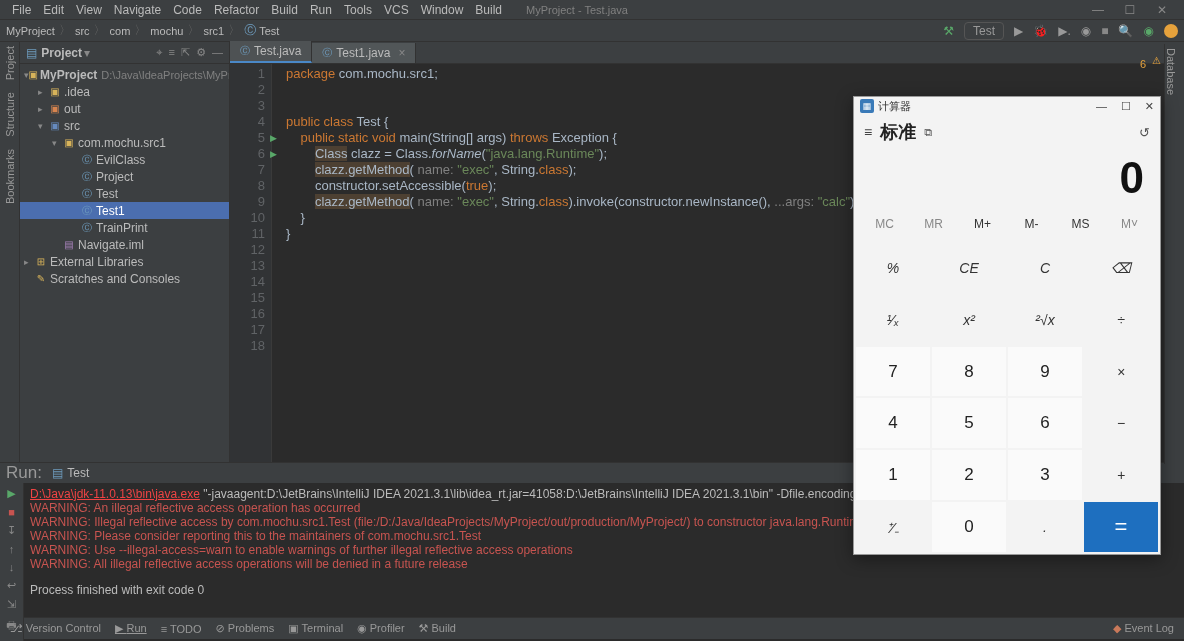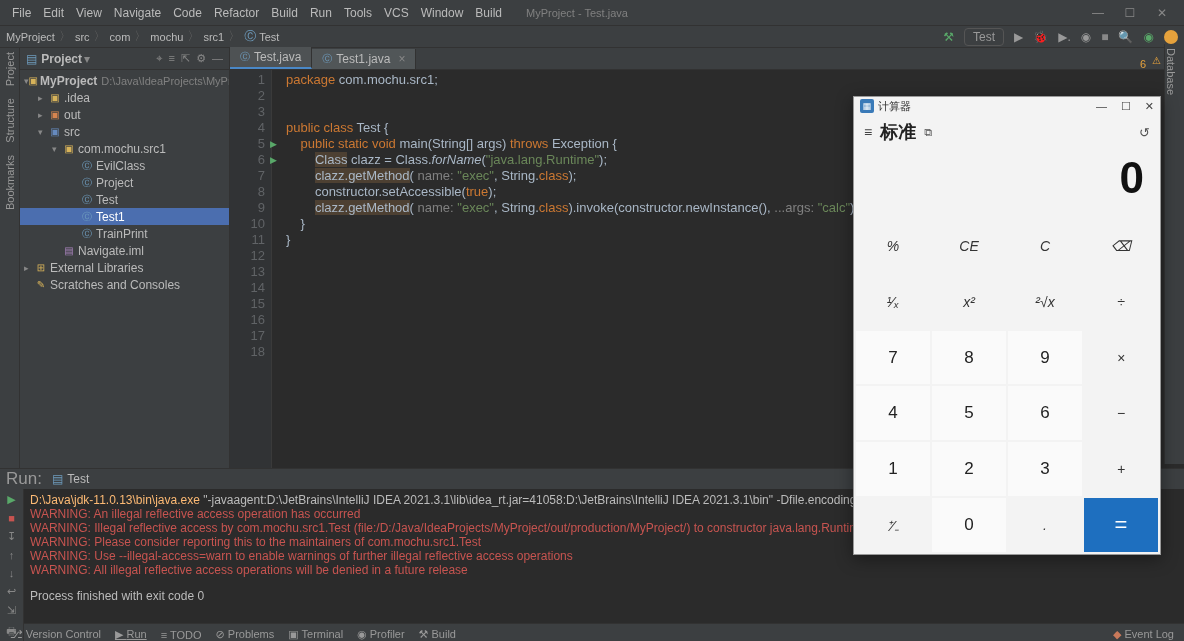--- a/index.html
+++ b/index.html
@@ -1,19 +1,19 @@
 <!DOCTYPE html>
 <html><head>
 <meta charset="utf-8">
 <style>
 * { margin:0; padding:0; box-sizing:border-box; font-family:"Segoe UI",Arial,sans-serif; }
 body { width:1184px; height:641px; background:#2b2b2b; color:#bbbbbb; font-size:12px; overflow:hidden; position:relative; }
 
 
-.menubar { height:26px; background:#3c3f41; display:flex; align-items:center; padding:0 6px; border-bottom:1px solid #323232; }
+.menubar { height:20px; background:#3c3f41; display:flex; align-items:center; padding:0 6px; border-bottom:1px solid #323232; }
 .menubar .item { padding:0 6px; color:#bbbbbb; font-size:12px; cursor:pointer; }
 .menubar .proj { color:#808080; margin-left:18px; font-size:11px; }
 .menubar .winctl { margin-left:auto; display:flex; }
 .menubar .winctl span { width:32px; text-align:center; color:#888; }
 
 
 .breadcrumb-row { height:22px; background:#3c3f41; display:flex; align-items:center; padding:0 6px; border-bottom:1px solid #323232; }
 .breadcrumb-row .crumb { color:#bbbbbb; font-size:11px; }
 .breadcrumb-row .sep { color:#666; margin:0 4px; }
 .breadcrumb-row .ficon { color:#6e9cbe; margin-right:3px; }
@@ -63,21 +63,21 @@
 
 .run-panel { height:155px; background:#2b2b2b; border-top:1px solid #323232; display:flex; flex-direction:column; }
 .run-header { height:20px; background:#3c3f41; display:flex; align-items:center; padding:0 6px; }
 .run-header .label { color:#999; font-size:17px; }
 .run-body { flex:1; display:flex; }
 .run-toolbar { width:24px; background:#3c3f41; border-right:1px solid #323232; display:flex; flex-direction:column; align-items:center; gap:6px; padding-top:4px; }
 .run-toolbar span { color:#888; font-size:11px; }
 .run-toolbar .play { color:#59a869; }
 .run-toolbar .stop { color:#c75450; }
 .console { flex:1; font-family:"Consolas",monospace; font-size:12px; line-height:14px; padding:4px 6px; overflow:hidden; }
-.console .path { color:#fdba74; }
+.console .path { color:#ef4444; text-decoration:underline; }
 .console .warn { color:#c75450; }
 .console .normal { color:#bbbbbb; }
 
 
 .bottom-toolbar { height:22px; background:#3c3f41; display:flex; align-items:center; padding:0 10px; gap:14px; border-top:1px solid #323232; }
 .bottom-toolbar span { color:#999; font-size:11px; }
 .bottom-toolbar .run-active { text-decoration:underline; }
 .bottom-toolbar .eventlog { margin-left:auto; color:#c9795a; }
 
 
@@ -357,20 +357,28 @@
       <span>✕</span>
     </div>
   </div>
   <div class="calc-mode">
     <span class="ham">≡</span>
     <span class="name">标准</span>
     <span class="pin">⧉</span>
     <span class="hist">↺</span>
   </div>
   <div class="calc-display">0</div>
+  <div class="calc-mem">
+    <span>MC</span>
+    <span>MR</span>
+    <span class="dark">M+</span>
+    <span class="dark">M-</span>
+    <span class="dark">MS</span>
+    <span>M˅</span>
+  </div>
   <div class="calc-grid" id="calc-grid">
       <button class="fn">%</button>
       <button class="fn">CE</button>
       <button class="fn">C</button>
       <button class="fn">⌫</button>
       <button class="fn">¹⁄ₓ</button>
       <button class="fn">x²</button>
       <button class="fn">²√x</button>
       <button class="fn">÷</button>
       <button class="num">7</button>

